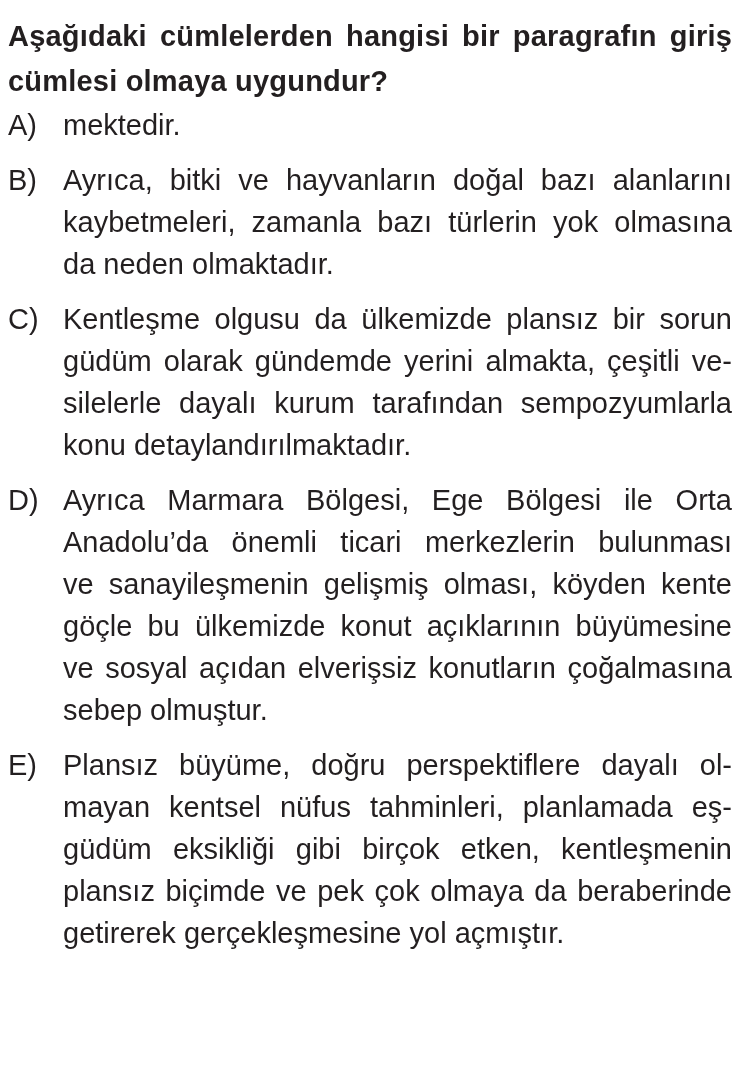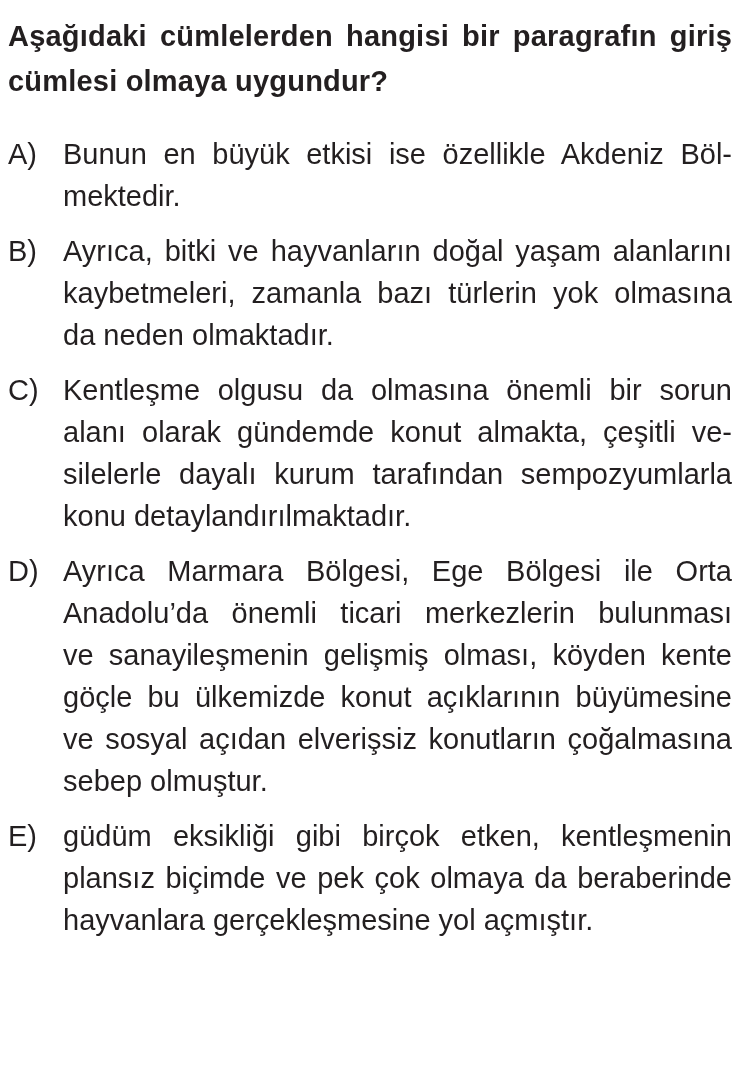--- a/index.html
+++ b/index.html
@@ -14,21 +14,20 @@
   .page {
     width: 753px;
     height: 1067px;
     padding: 14px 21px 0 8px;
   }
   .question {
     font-weight: 700;
     font-size: 29px;
     line-height: 45px;
     letter-spacing: 0.2px;
-    margin-bottom: 29px;
   }
   .line {
     text-align: justify;
     text-align-last: justify;
     white-space: normal;
   }
   .line.last {
     text-align: right;
     text-align-last: left;
   }
@@ -51,58 +50,59 @@
 <div class="page">
 
   <div class="question">
     <div class="line">Aşağıdaki cümlelerden hangisi bir paragrafın giriş</div>
     <div class="line last">cümlesi olmaya uygundur?</div>
   </div>
 
   <div class="option">
     <div class="option-letter">A)</div>
     <div class="option-body">
-      <div class="line">Bunun en büyük etkisi ise özellikle Akdeniz Böl-</div>
       <div class="line last">mektedir.</div>
     </div>
   </div>
 
   <div class="option">
     <div class="option-letter">B)</div>
     <div class="option-body">
-      <div class="line">Ayrıca, bitki ve hayvanların doğal yaşam alanlarını</div>
+      <div class="line">Ayrıca, bitki ve hayvanların doğal bazı alanlarını</div>
       <div class="line">kaybetmeleri, zamanla bazı türlerin yok olmasına</div>
       <div class="line last">da neden olmaktadır.</div>
     </div>
   </div>
 
   <div class="option">
     <div class="option-letter">C)</div>
     <div class="option-body">
-      <div class="line">Kentleşme olgusu da olmasına önemli bir sorun</div>
-      <div class="line">alanı olarak gündemde konut almakta, çeşitli ve-</div>
+      <div class="line">Kentleşme olgusu da ülkemizde plansız bir sorun</div>
+      <div class="line">güdüm olarak gündemde yerini almakta, çeşitli ve-</div>
       <div class="line">silelerle dayalı kurum tarafından sempozyumlarla</div>
       <div class="line last">konu detaylandırılmaktadır.</div>
     </div>
   </div>
 
   <div class="option">
     <div class="option-letter">D)</div>
     <div class="option-body">
       <div class="line">Ayrıca Marmara Bölgesi, Ege Bölgesi ile Orta</div>
       <div class="line">Anadolu’da önemli ticari merkezlerin bulunması</div>
       <div class="line">ve sanayileşmenin gelişmiş olması, köyden kente</div>
       <div class="line">göçle bu ülkemizde konut açıklarının büyümesine</div>
       <div class="line">ve sosyal açıdan elverişsiz konutların çoğalmasına</div>
       <div class="line last">sebep olmuştur.</div>
     </div>
   </div>
 
   <div class="option">
     <div class="option-letter">E)</div>
     <div class="option-body">
+      <div class="line">Plansız büyüme, doğru perspektiflere dayalı ol-</div>
+      <div class="line">mayan kentsel nüfus tahminleri, planlamada eş-</div>
       <div class="line">güdüm eksikliği gibi birçok etken, kentleşmenin</div>
       <div class="line">plansız biçimde ve pek çok olmaya da beraberinde</div>
-      <div class="line last">hayvanlara gerçekleşmesine yol açmıştır.</div>
+      <div class="line last">getirerek gerçekleşmesine yol açmıştır.</div>
     </div>
   </div>
 
 </div>
 
 </body></html>

